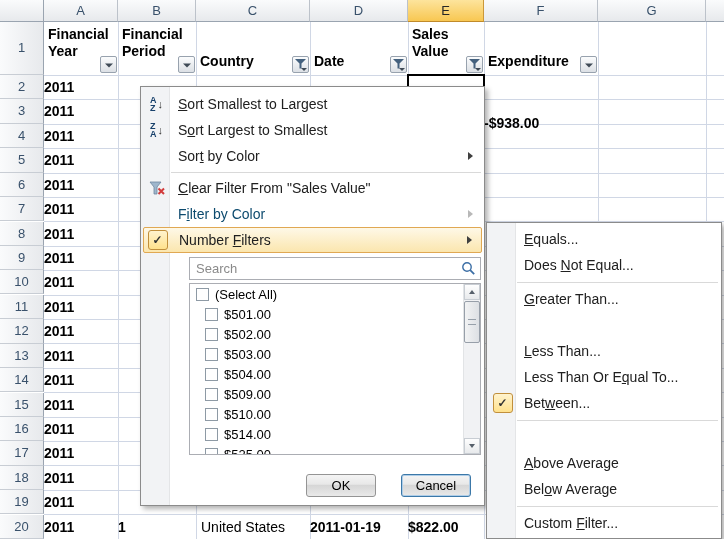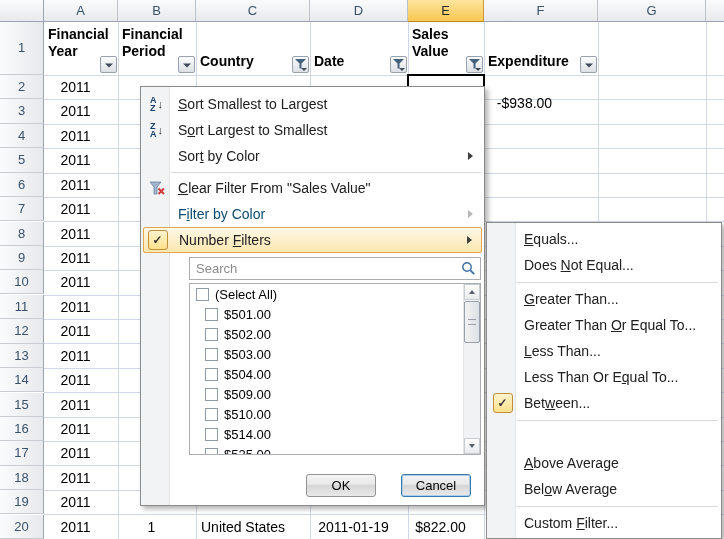--- a/index.html
+++ b/index.html
@@ -42,21 +42,21 @@
         background:linear-gradient(180deg,#FBFCFD,#DCE0E5);cursor:default;}
   .caret{position:absolute;left:50%;top:50%;transform:translate(-50%,-35%);width:0;height:0;
          border-left:4px solid transparent;border-right:4px solid transparent;border-top:4px solid #3F4A56;}
   .fbtn .funnel{position:absolute;left:2px;top:2px;}
   .fbtn .mini{position:absolute;right:1px;bottom:1px;width:0;height:0;
          border-left:3px solid transparent;border-right:3px solid transparent;border-top:3px solid #3F4A56;}
 
   
   .cell{position:absolute;height:24.4px;line-height:24px;font-size:14px;color:#000;
         white-space:nowrap;overflow:hidden;box-sizing:border-box;z-index:2;}
-  .num{text-align:center;padding-right:10px;}
+  .num{text-align:left;padding-right:10px;font-weight:bold;}
   .txt{text-align:left;padding-left:4px;}
   .sel{position:absolute;left:407px;top:74px;width:78px;height:26px;border:2px solid #000;
        box-sizing:border-box;z-index:3;}
 
   
   .menu{position:absolute;left:140px;top:86px;width:345px;height:420px;background:#fff;
         border:1px solid #8B8B8B;box-shadow:3px 3px 5px rgba(0,0,0,.3);z-index:10;box-sizing:border-box;}
   .gutter{position:absolute;left:0;top:0;bottom:0;width:28px;background:#F2F3F5;border-right:1px solid #E4E5E7;}
   .mi{position:absolute;left:2px;right:2px;height:26px;display:flex;align-items:center;
       font-size:14px;color:#202020;box-sizing:border-box;}
@@ -212,21 +212,21 @@
   <div class="cell num" style="left:44px;width:73px;top:319.2px">2011</div>
   <div class="cell num" style="left:44px;width:73px;top:343.6px">2011</div>
   <div class="cell num" style="left:44px;width:73px;top:368px">2011</div>
   <div class="cell num" style="left:44px;width:73px;top:392.5px">2011</div>
   <div class="cell num" style="left:44px;width:73px;top:416.9px">2011</div>
   <div class="cell num" style="left:44px;width:73px;top:441.3px">2011</div>
   <div class="cell num" style="left:44px;width:73px;top:465.7px">2011</div>
   <div class="cell num" style="left:44px;width:73px;top:490.1px">2011</div>
   <div class="cell num" style="left:44px;width:73px;top:514.6px">2011</div>
 
-  <div class="cell num" style="left:484px;width:91px;top:91px">-$938.00</div>
+  <div class="cell num" style="left:484px;width:91px;top:111px">-$938.00</div>
   <div class="cell num" style="left:118px;width:77px;top:514.6px">1</div>
   <div class="cell txt" style="left:197px;width:112px;top:514.6px">United States</div>
   <div class="cell num" style="left:310px;width:97px;top:514.6px">2011-01-19</div>
   <div class="cell num" style="left:408px;width:75px;top:514.6px">$822.00</div>
 
   <div class="menu">
     <div class="gutter"></div>
 
     <div class="mi" style="top:4px">
       <span class="micon az">
@@ -355,24 +355,20 @@
       <span class="micon"></span>
       <span class="mlabel">Does <u>N</u>ot Equal...</span>
     </div>
 
     <div class="msep" style="top:59px"></div>
 
     <div class="mi" style="top:63px">
       <span class="micon"></span>
       <span class="mlabel"><u>G</u>reater Than...</span>
     </div>
-    <div class="mi" style="top:89px">
-      <span class="micon"></span>
-      <span class="mlabel">Greater Than <u>O</u>r Equal To...</span>
-    </div>
     <div class="mi" style="top:115px">
       <span class="micon"></span>
       <span class="mlabel"><u>L</u>ess Than...</span>
     </div>
     <div class="mi" style="top:141px">
       <span class="micon"></span>
       <span class="mlabel">Less Than Or E<u>q</u>ual To...</span>
     </div>
     <div class="mi" style="top:167px">
       <span class="micon">

